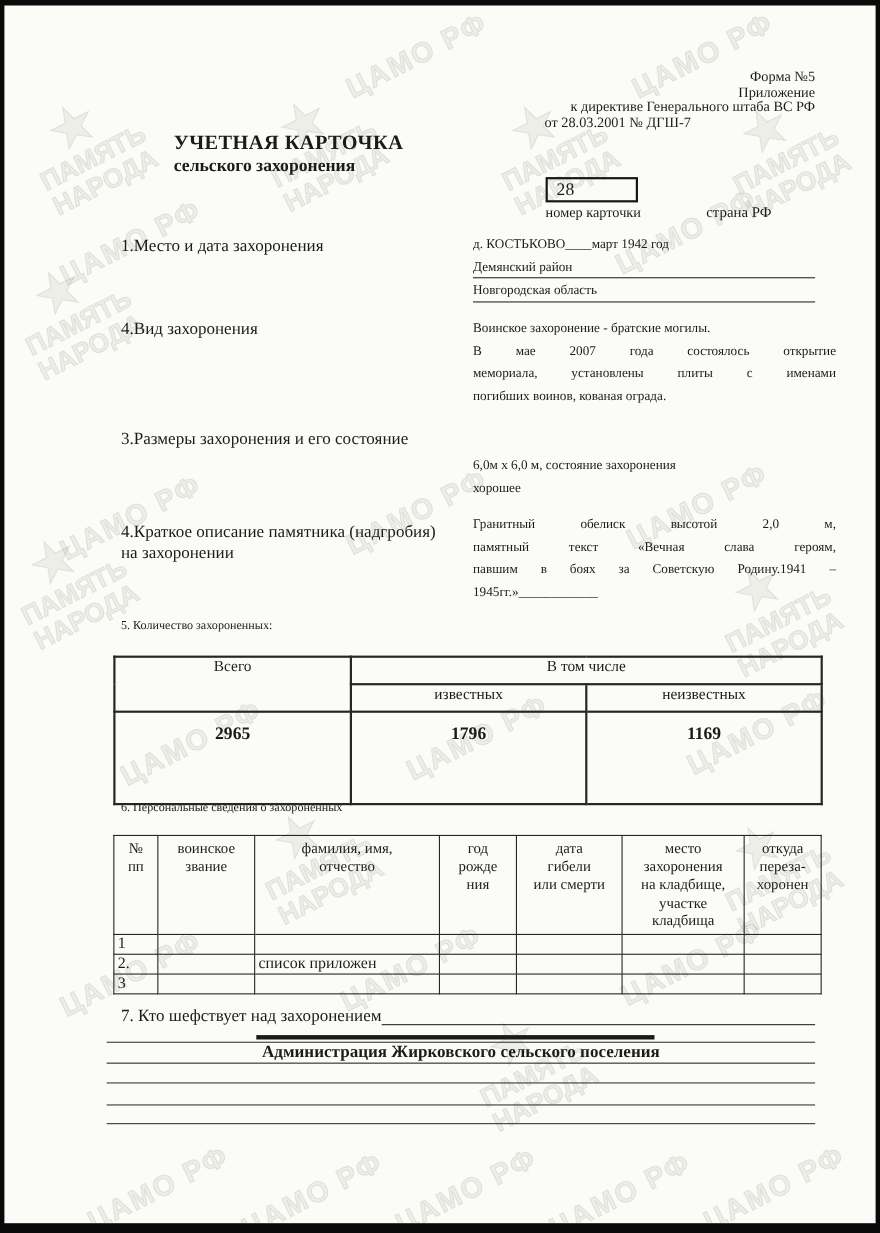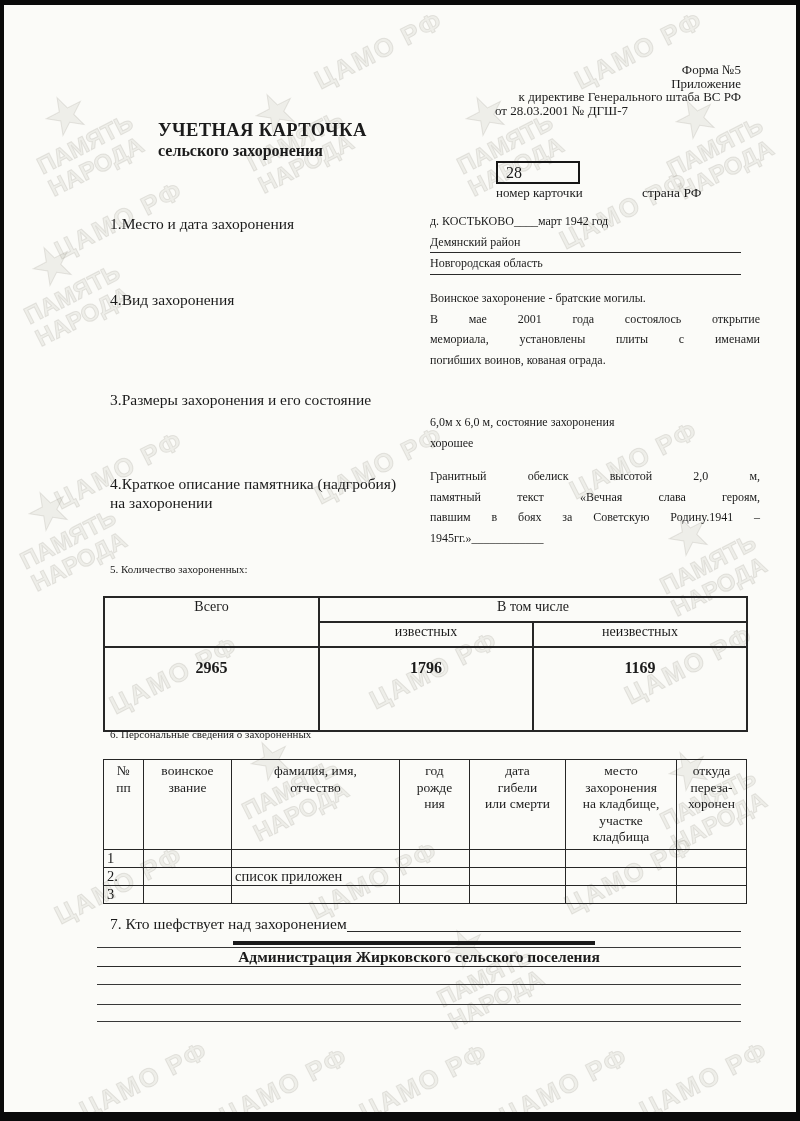--- a/index.html
+++ b/index.html
@@ -173,21 +173,21 @@
       <div class="abs flabel" style="top:209px">1.Место и дата захоронения</div>
       <div class="abs fvalue" style="top:206px">
         <div class="ln">д. КОСТЬКОВО____март 1942 год</div>
         <div class="ln u-line">Демянский район</div>
         <div class="ln u-line">Новгородская область</div>
       </div>
 
       <div class="abs flabel" style="top:285px">4.Вид захоронения</div>
       <div class="abs fvalue" style="top:283px">
         <div class="ln">Воинское захоронение - братские могилы.</div>
-        <div class="ln stretch">В мае 2001 года состоялось открытие</div>
+        <div class="ln stretch">В мае 2007 года состоялось открытие</div>
         <div class="ln stretch">мемориала, установлены плиты с именами</div>
         <div class="ln">погибших воинов, кованая ограда.</div>
       </div>
 
       <div class="abs flabel" style="top:385px">3.Размеры захоронения и его состояние</div>
       <div class="abs fvalue" style="top:407px">
         <div class="ln">6,0м  х 6,0 м, состояние захоронения</div>
         <div class="ln">хорошее</div>
       </div>
 

